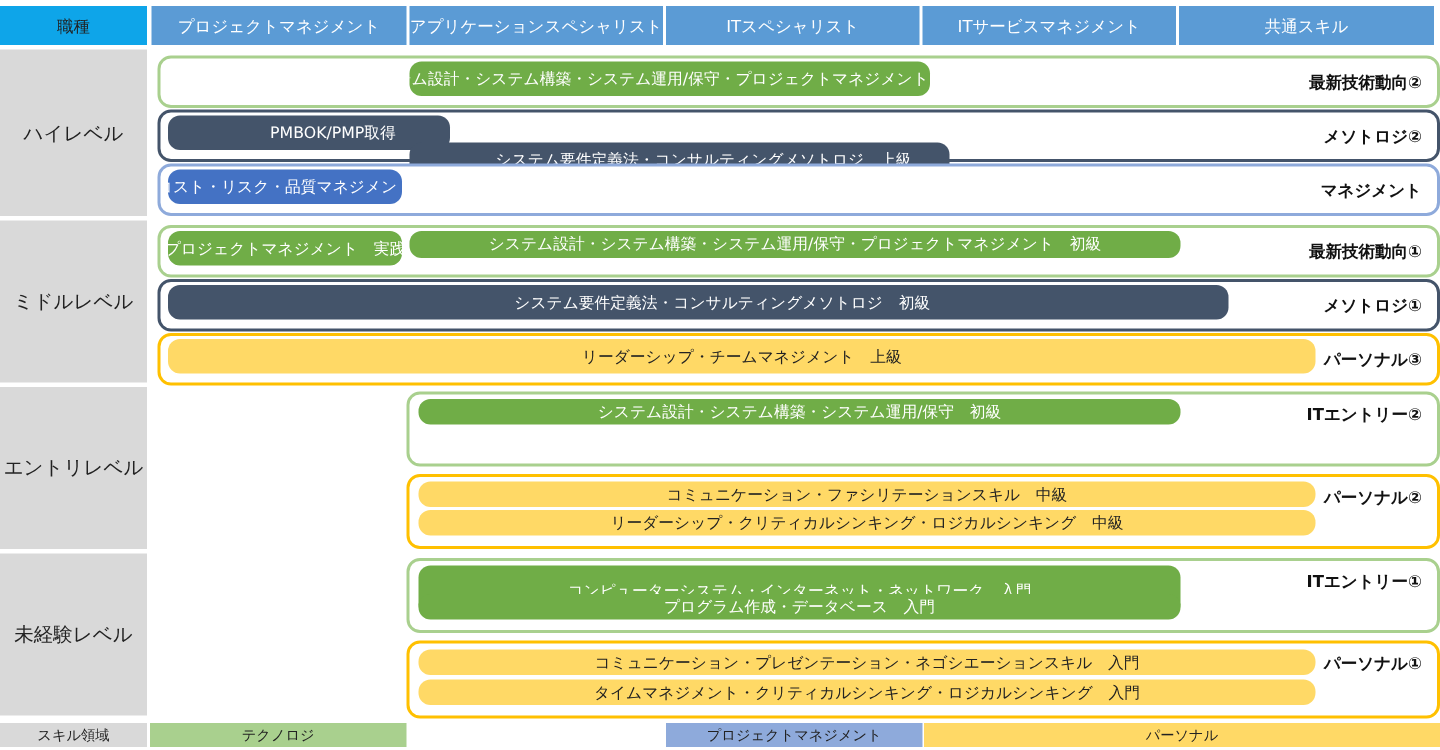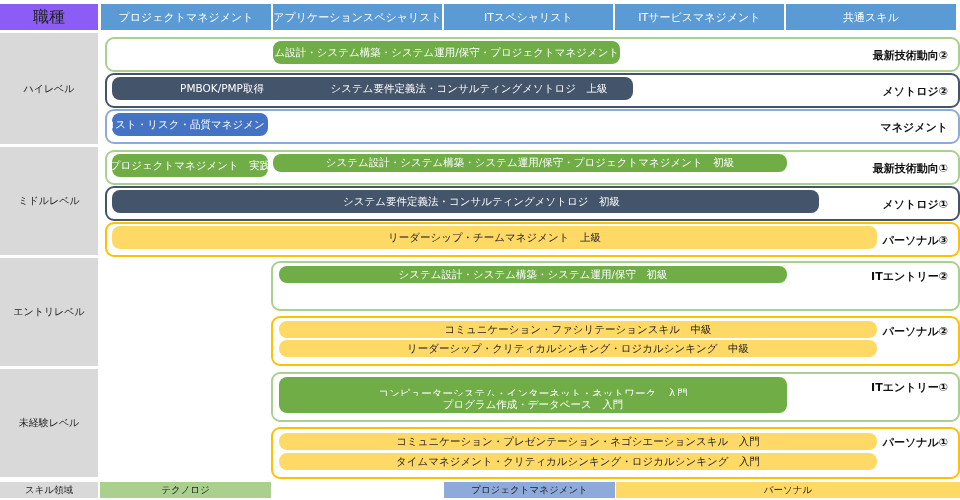--- a/index.html
+++ b/index.html
@@ -6,26 +6,26 @@
   .canvas{
     position:relative;width:960px;height:500px;background:#ffffff;
     font-family:"DejaVu Sans","Liberation Sans",sans-serif;
     overflow:hidden;-webkit-font-smoothing:antialiased;
   }
   .hcell{
     position:absolute;top:4px;height:26px;background:#5B9BD5;color:#ffffff;
     display:flex;align-items:center;justify-content:center;font-size:11px;
   }
   .corner{
-    position:absolute;background:#8b5cf6;color:#222;
-    display:flex;align-items:center;justify-content:center;font-size:16px;
+    position:absolute;background:#0ea5e9;color:#222;
+    display:flex;align-items:center;justify-content:center;font-size:11px;
   }
   .lvl{
     position:absolute;left:0;width:98px;background:#D9D9D9;color:#222;
-    display:flex;align-items:center;justify-content:center;font-size:10px;
+    display:flex;align-items:center;justify-content:center;font-size:13px;
   }
   .grp{position:absolute;background:#fff;border:2px solid;border-radius:9px;}
   .grp.green{border-color:#A9D08E;}
   .grp.dark{border-color:#44546A;}
   .grp.blue{border-color:#8EAADB;}
   .grp.yellow{border-color:#FFC000;}
   .bar{
     position:absolute;border-radius:8px;font-size:10.5px;color:#fff;
     display:flex;align-items:center;justify-content:center;white-space:nowrap;overflow:hidden;
   }
@@ -60,21 +60,21 @@
   <div class="lvl" style="top:258px;height:108px;">エントリレベル</div>
   <div class="lvl" style="top:369px;height:108px;">未経験レベル</div>
 
   <div class="grp green" style="left:105px;top:37px;width:851px;height:31px;">
     <div class="bar green" style="left:166px;top:2px;width:347px;height:23px;">システム設計・システム構築・システム運用/保守・プロジェクトマネジメント　上級</div>
     <div class="tag mid">最新技術動向②</div>
   </div>
 
   <div class="grp dark" style="left:105px;top:73px;width:851px;height:31px;">
     <div class="bar dark" style="left:5px;top:2px;width:156px;height:23px;">PMBOK/PMP取得</div>
-    <div class="bar dark" style="left:166px;top:2px;width:328px;height:23px;">システム要件定義法・コンサルティングメソトロジ　上級</div>
+    <div class="bar dark" style="left:166px;top:20px;width:328px;height:23px;">システム要件定義法・コンサルティングメソトロジ　上級</div>
     <div class="tag mid">メソトロジ②</div>
   </div>
 
   <div class="grp blue" style="left:105px;top:109px;width:851px;height:31px;">
     <div class="bar blue" style="left:5px;top:2px;width:156px;height:23px;">コスト・リスク・品質マネジメント</div>
     <div class="tag mid">マネジメント</div>
   </div>
 
   <div class="grp green" style="left:105px;top:150px;width:851px;height:31px;">
     <div class="bar green" style="left:5px;top:2px;width:156px;height:23px;">プロジェクトマネジメント　実践</div>

